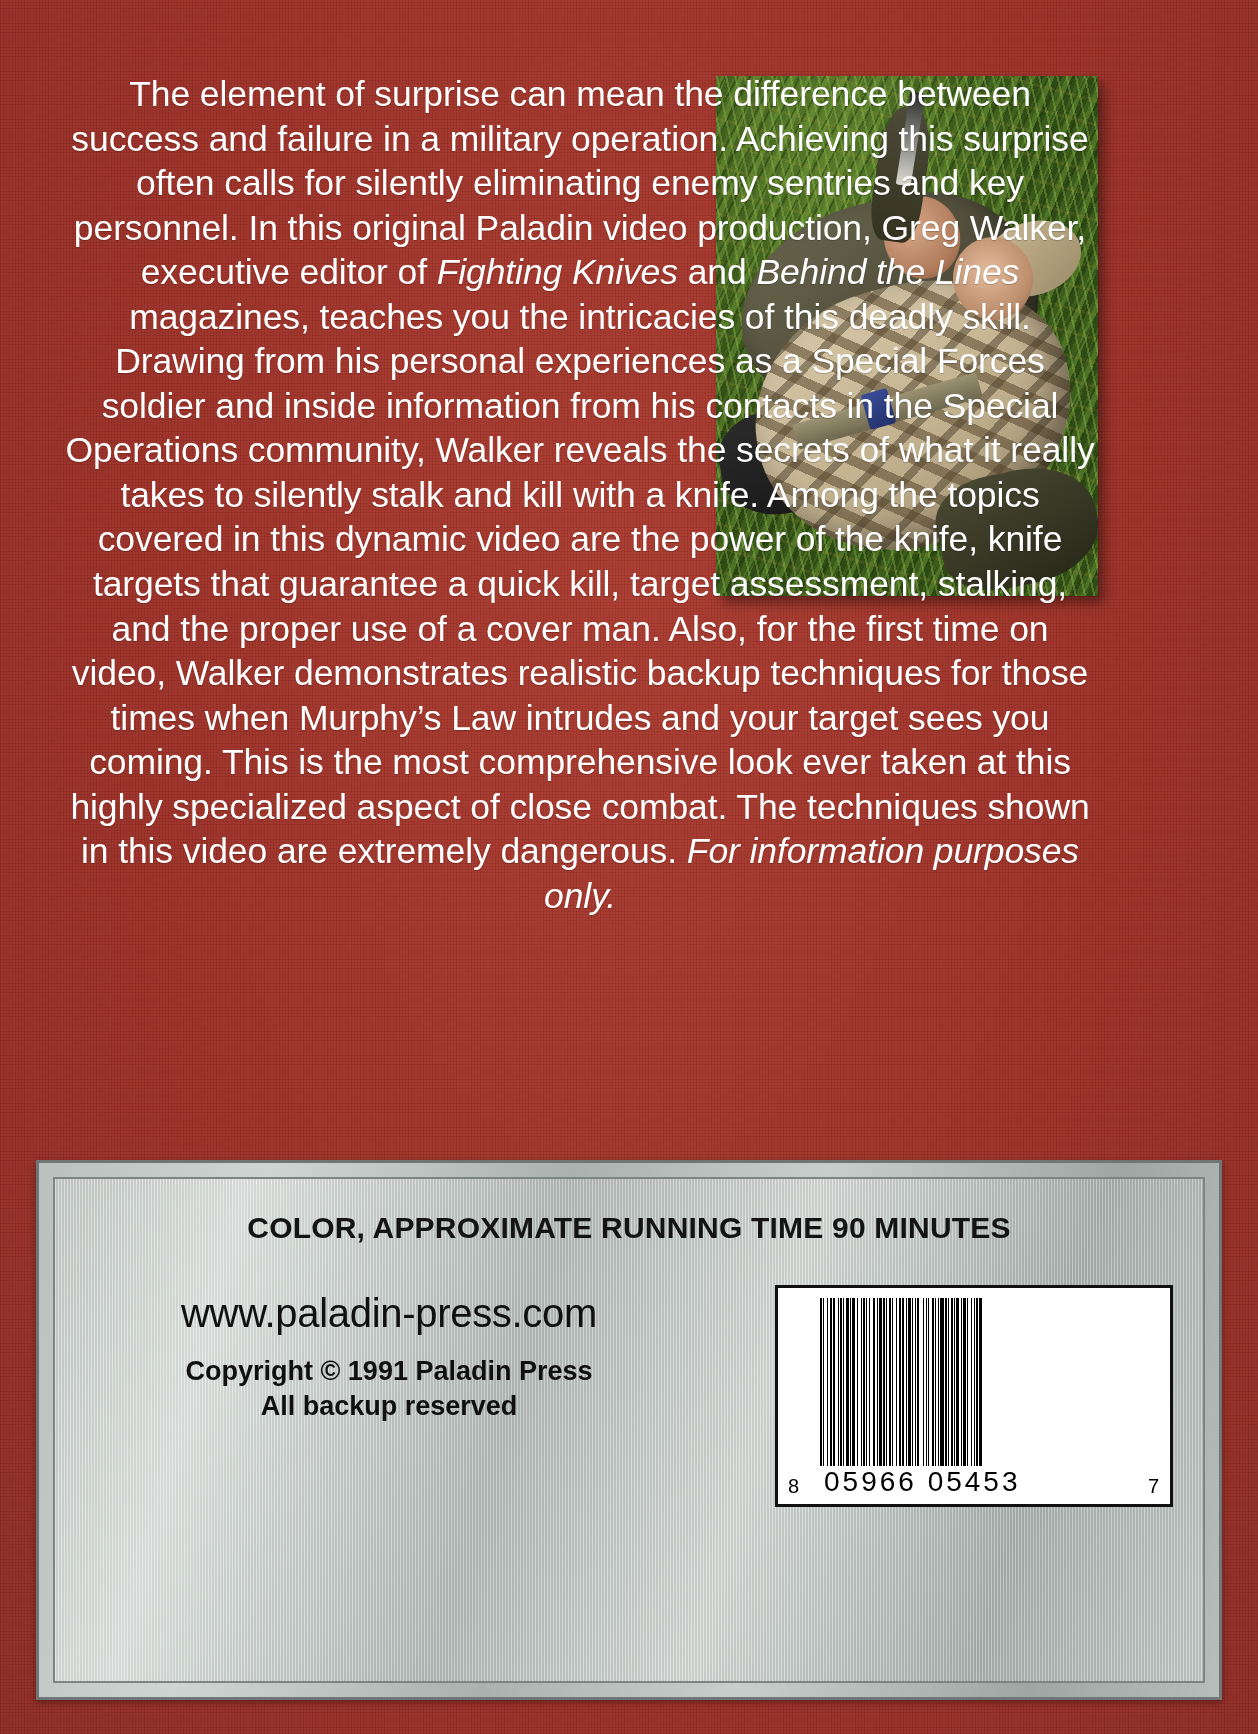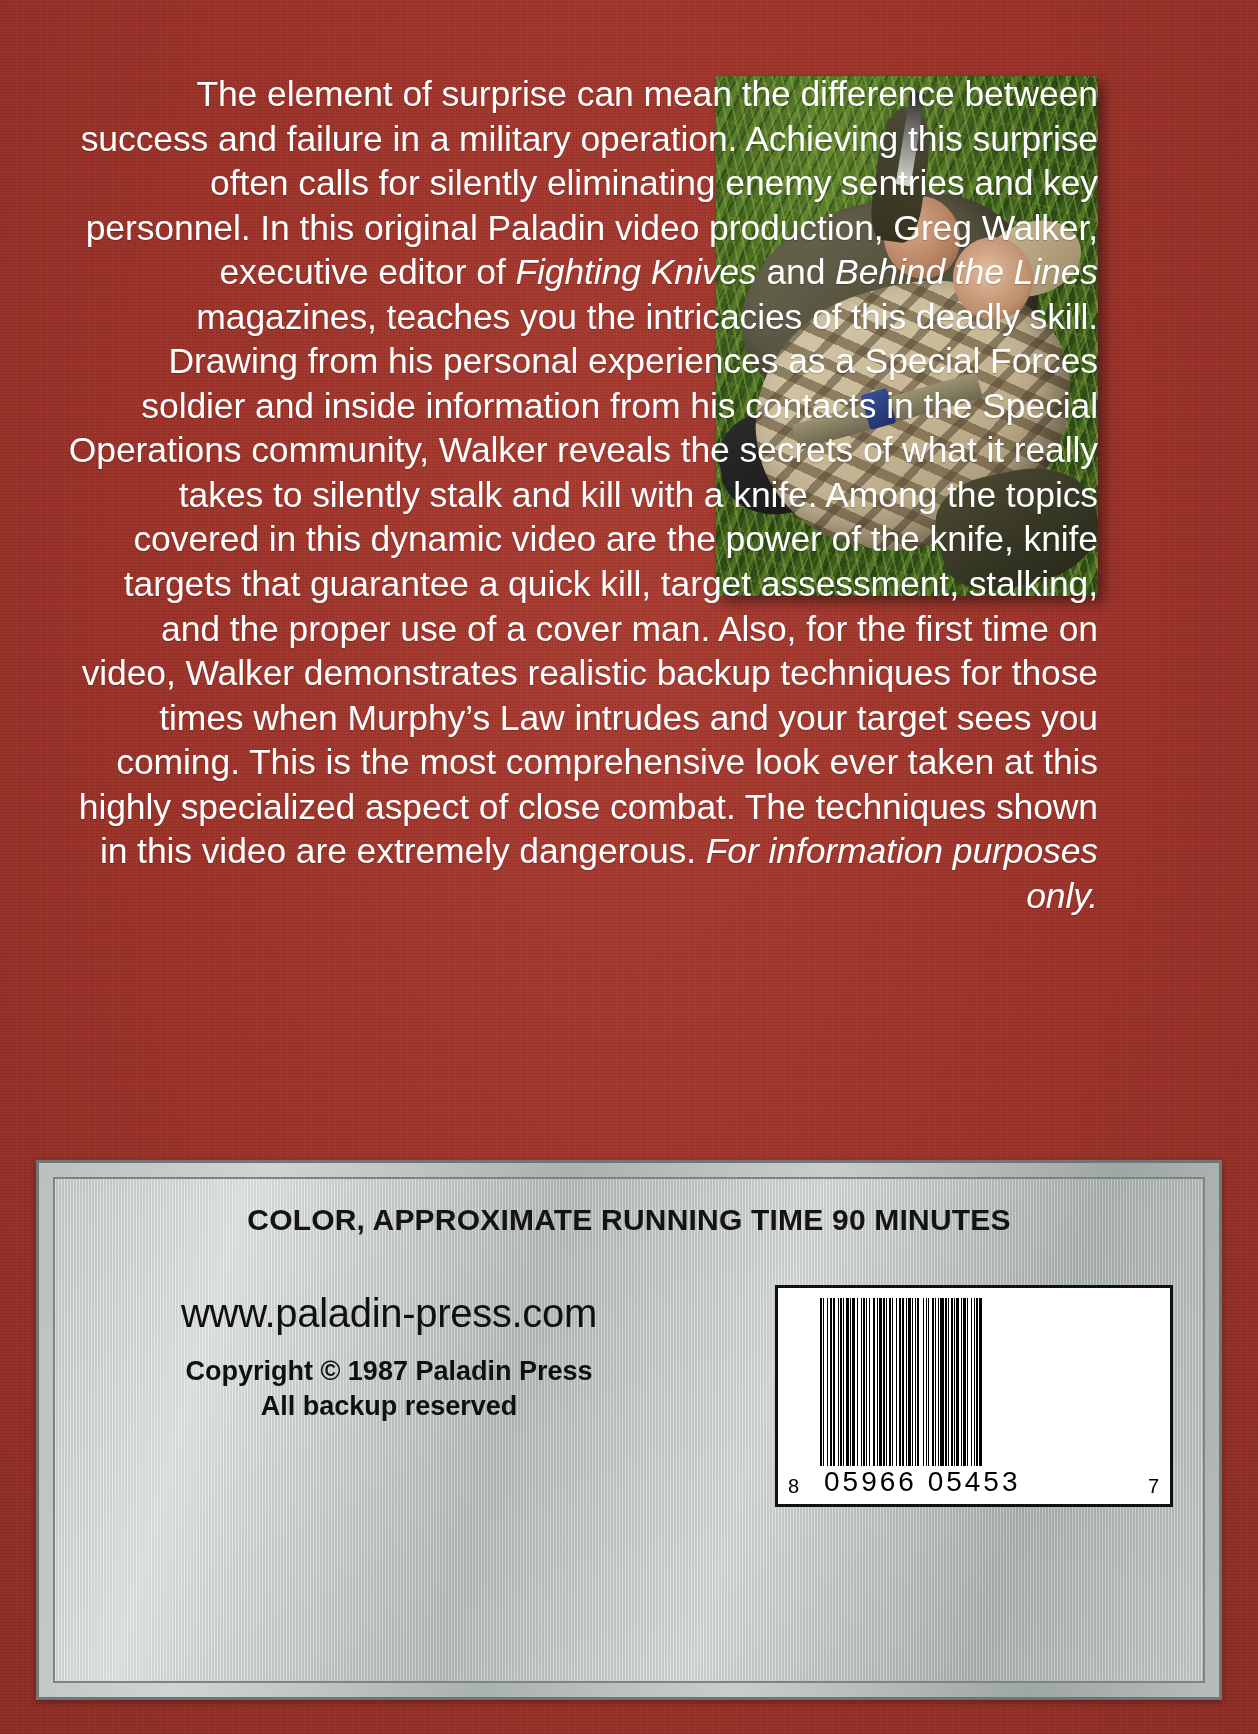--- a/index.html
+++ b/index.html
@@ -32,21 +32,21 @@
   
   .desc {
     position: absolute;
     left: 62px;
     top: 72px;
     width: 1036px;
     color: #ffffff;
     font-size: 35.5px;
     line-height: 1.255;
     letter-spacing: -0.1px;
-    text-align: right;
+    text-align: center;
     font-weight: 400;
     text-shadow: 0 1px 1px rgba(0,0,0,0.22);
   }
   .desc i {
     font-style: italic;
   }
 
   
   .photo {
     position: absolute;
@@ -215,21 +215,21 @@
     background: linear-gradient(105deg, #c7cdca 0%, #dfe4e1 15%, #b3bab8 40%, #d4d9d6 60%, #a8b0ae 82%, #c2c8c6 100%);
   }
   .panel-texture {
     position: absolute;
     inset: 0;
     background: repeating-linear-gradient(90deg, rgba(255,255,255,0.30) 0 1px, rgba(0,0,0,0.05) 1px 3px);
     pointer-events: none;
   }
   .running-time {
     position: absolute;
-    top: 24px;
+    top: 32px;
     left: 0;
     right: 0;
     text-align: center;
     font-size: 30px;
     font-weight: 700;
     color: #141414;
     letter-spacing: 0.2px;
   }
   .imprint {
     position: absolute;
@@ -347,21 +347,21 @@
 
   <div class="panel">
     <div class="panel-inner">
       <div class="panel-texture"></div>
 
       <div class="running-time">COLOR, APPROXIMATE RUNNING TIME 90 MINUTES</div>
 
       <div class="imprint">
         <div class="site">www.paladin-press.com</div>
         <div class="copy">
-          <div>Copyright © 1987 Paladin Press</div>
+          <div>Copyright © 1991 Paladin Press</div>
           <div>All backup reserved</div>
         </div>
       </div>
 
       <div class="barcode-box">
         <div class="bars" id="bars">
             <span style="width: 2.1px; background: rgb(0, 0, 0); height: 100%;"></span>
             <span style="width: 1.05px; background: transparent; height: 100%;"></span>
             <span style="width: 1.05px; background: rgb(0, 0, 0);"></span>
             <span style="width: 3.15px; background: transparent;"></span>

